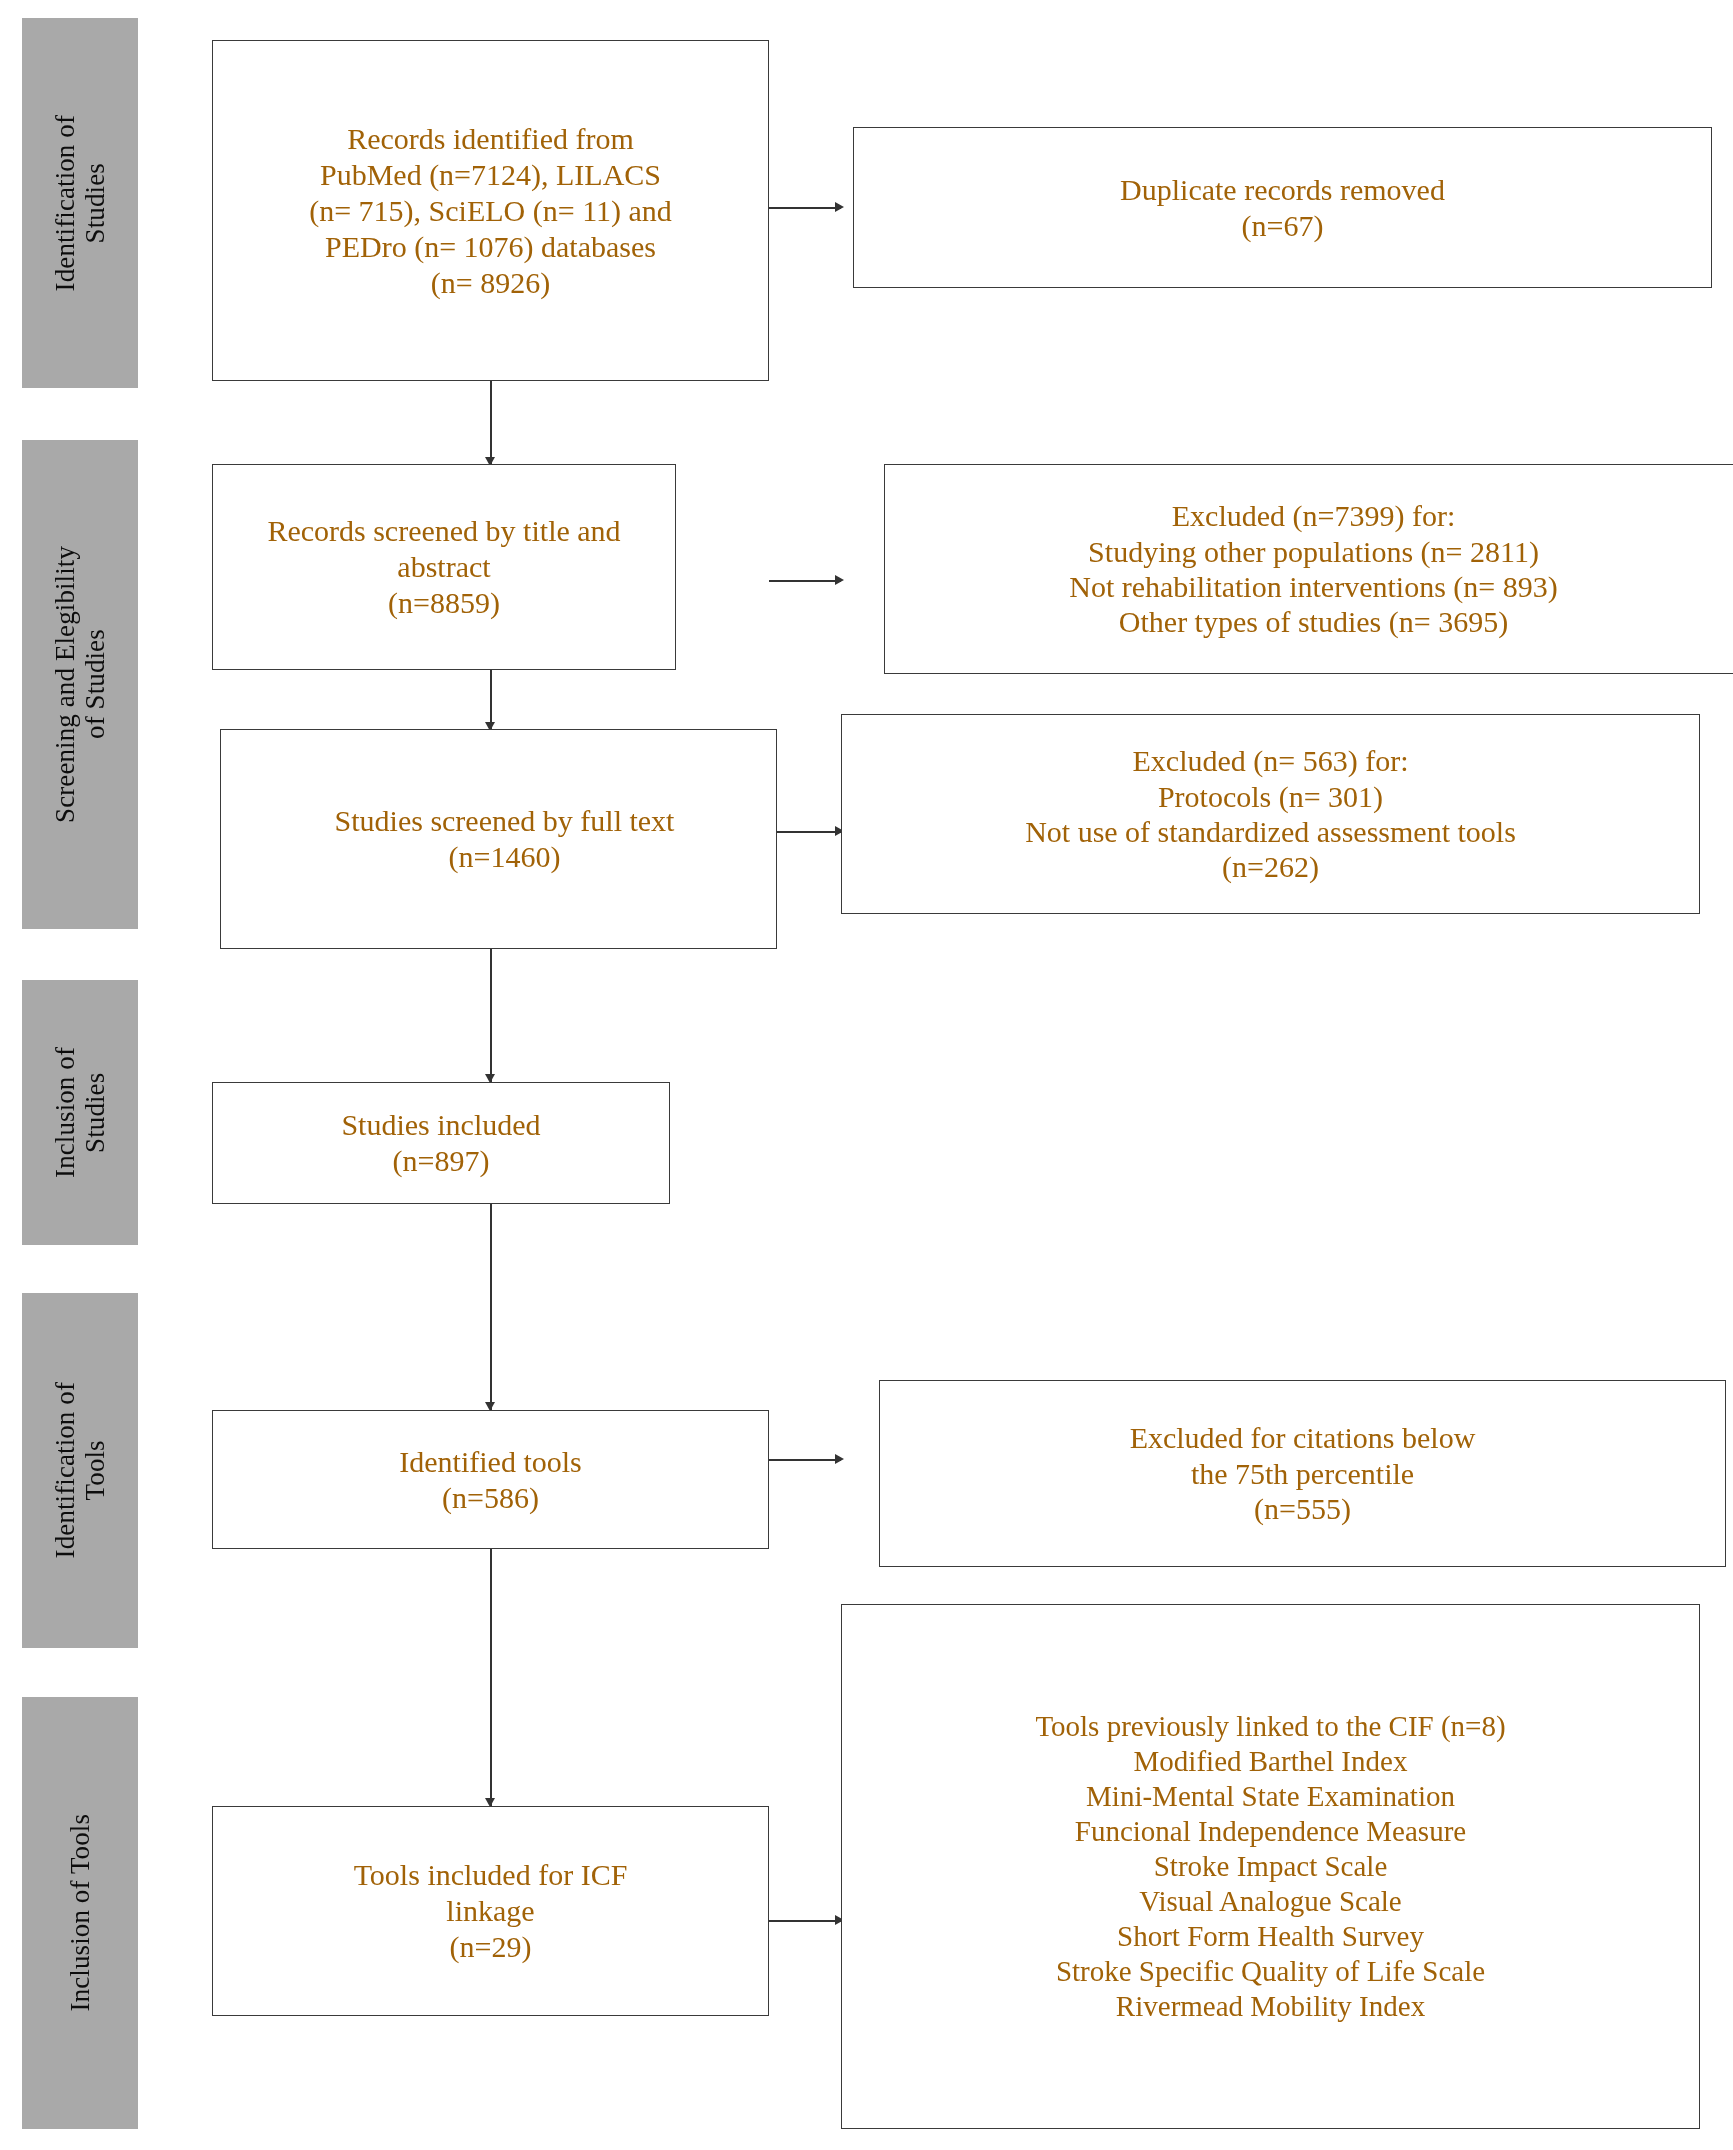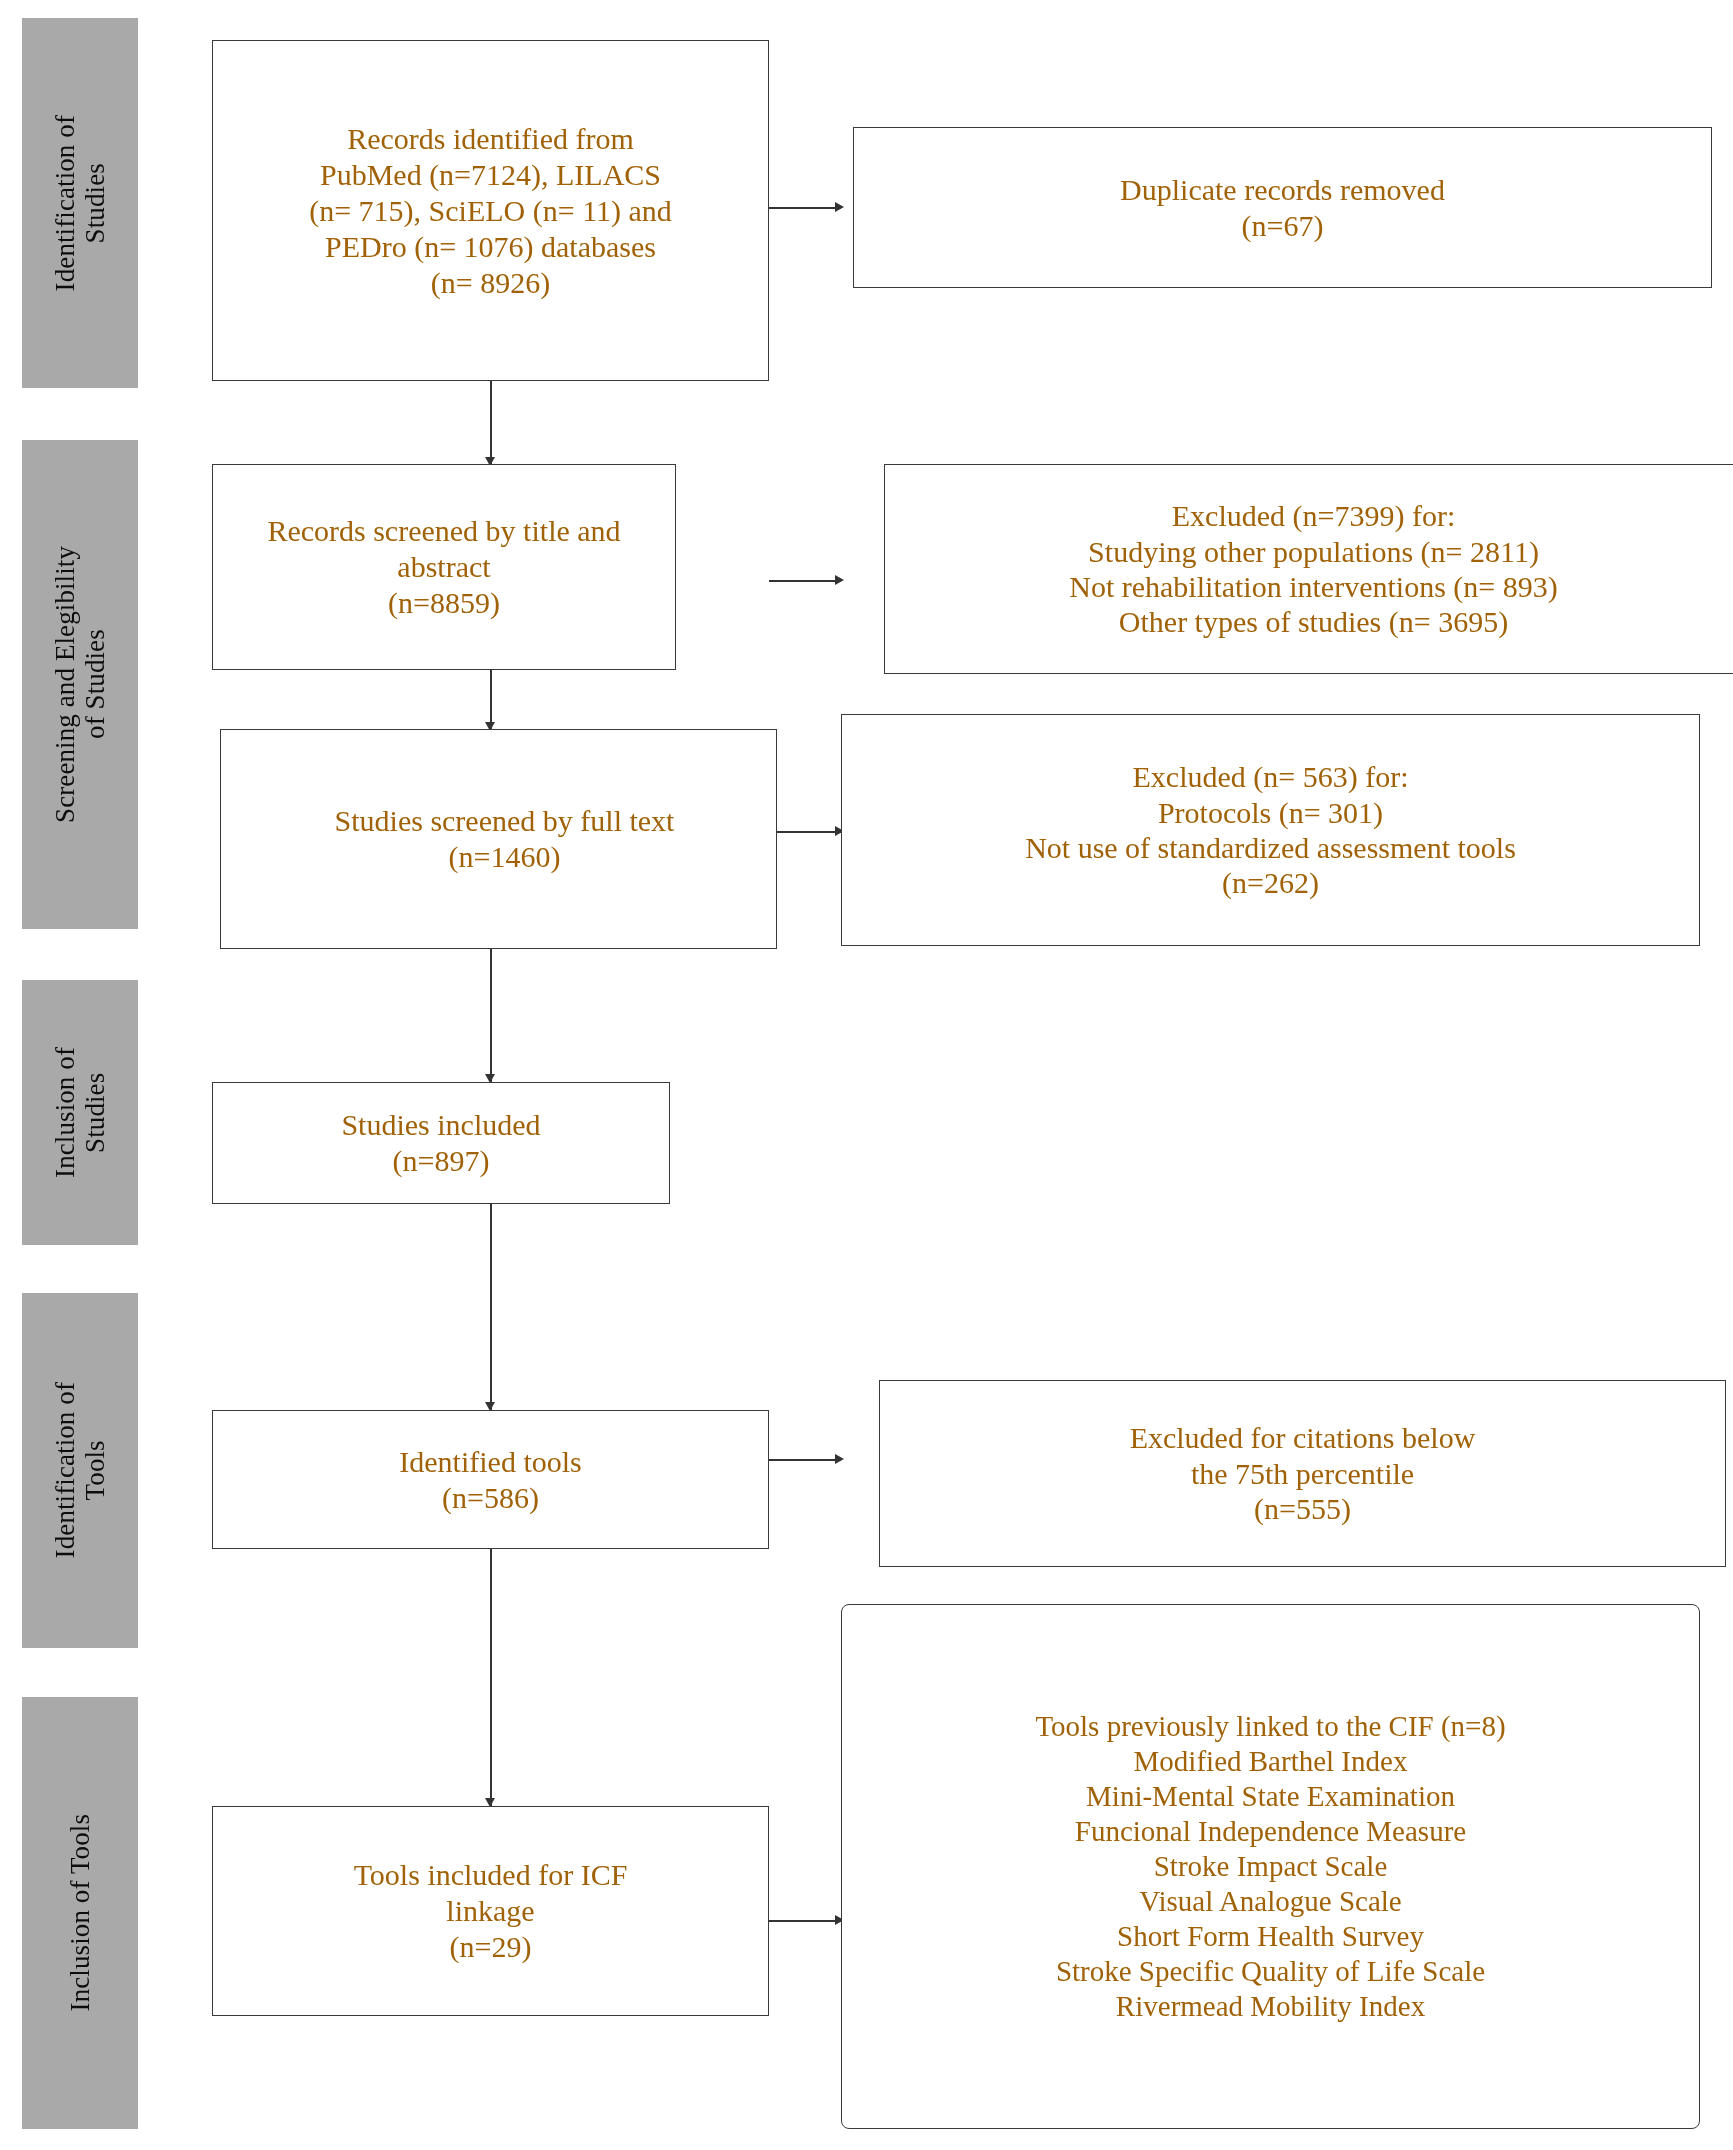--- a/index.html
+++ b/index.html
@@ -172,21 +172,21 @@
 Studying other populations (n= 2811)
 Not rehabilitation interventions (n= 893)
 Other types of studies (n= 3695)</div>
   </div>
 
   <div class="node" style="left:220px; top:729px; width:557px; height:220px;padding-left:21px;">
     <div class="node-text">Studies screened by full text
 (n=1460)</div>
   </div>
 
-  <div class="node right" style="left:841px; top:714px; width:859px; height:232px;">
+  <div class="node right" style="left:841px; top:714px; width:859px; height:200px;">
     <div class="node-text">Excluded (n= 563) for:
 Protocols (n= 301)
 Not use of standardized assessment tools
 (n=262)</div>
   </div>
 
   <div class="node" style="left:212px; top:1082px; width:458px; height:122px;">
     <div class="node-text">Studies included
 (n=897)</div>
   </div>
@@ -201,21 +201,21 @@
 the 75th percentile
 (n=555)</div>
   </div>
 
   <div class="node" style="left:212px; top:1806px; width:557px; height:210px;">
     <div class="node-text">Tools included for ICF
 linkage
 (n=29)</div>
   </div>
 
-  <div class="node tools-list" style="left:841px; top:1604px; width:859px; height:525px;border-radius:8px;">
+  <div class="node tools-list" style="left:841px; top:1604px; width:859px; height:525px;">
     <div class="node-text">Tools previously linked to the CIF (n=8)
 Modified Barthel Index
 Mini-Mental State Examination
 Funcional Independence Measure
 Stroke Impact Scale
 Visual Analogue Scale
 Short Form Health Survey
 Stroke Specific Quality of Life Scale
 Rivermead Mobility Index</div>
   </div>

